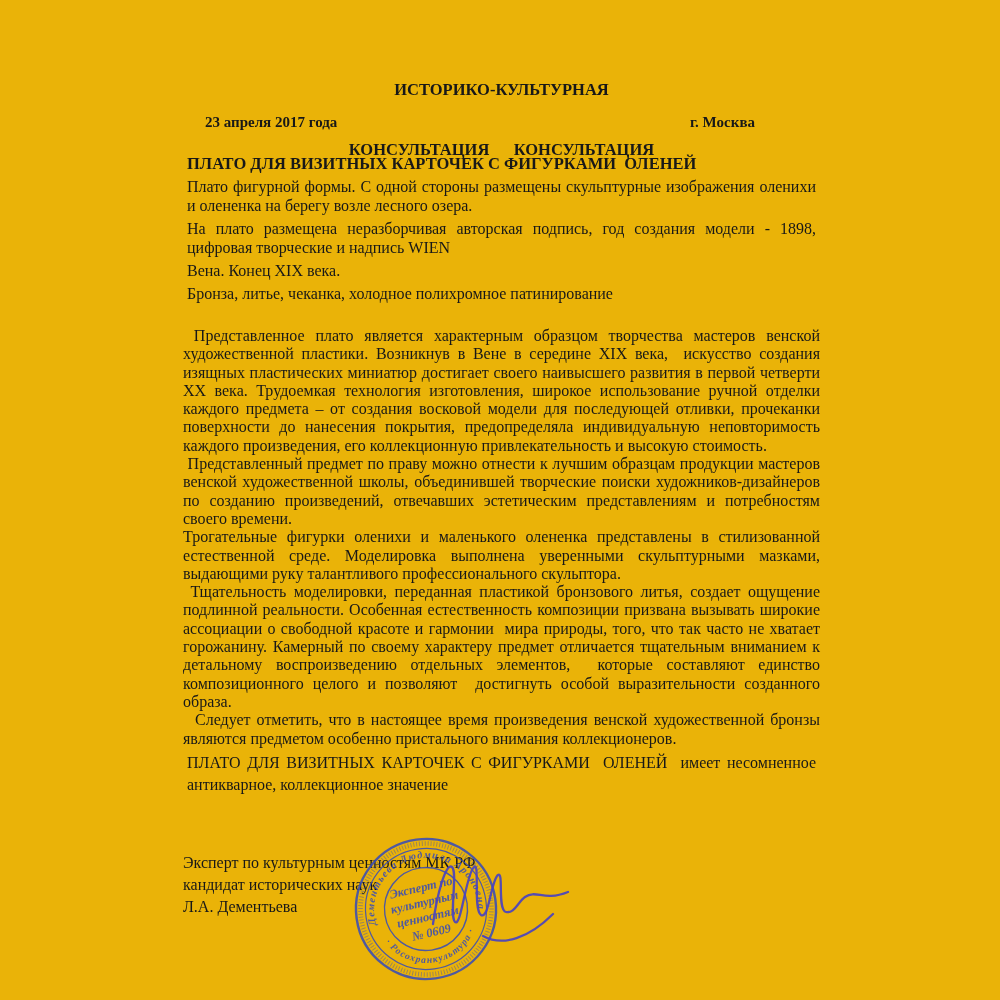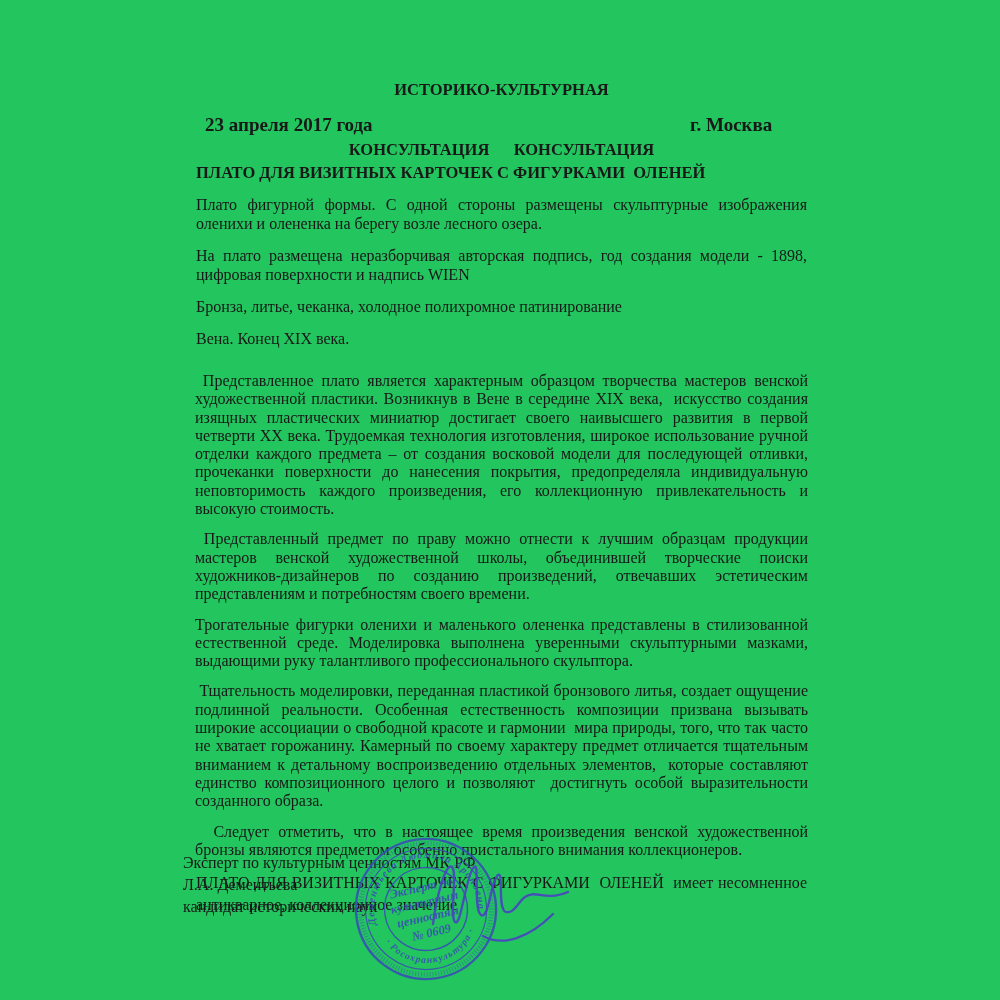--- a/index.html
+++ b/index.html
@@ -2,44 +2,44 @@
 <html lang="ru"><head>
 <meta charset="utf-8">
 <style>
   html,body{margin:0;padding:0;}
   body{
     width:1000px;height:1000px;position:relative;overflow:hidden;
     background:#fdfdfc;
     font-family:"Liberation Serif","DejaVu Serif",serif;
     color:#181818;
   }
-  .page{position:absolute;inset:0;background:#22c55e;}
+  .page{position:absolute;inset:0;background:#eab308;}
 
   .doc-header{
     position:absolute;top:40px;left:183px;width:637px;
     text-align:center;font-weight:bold;font-size:16.5px;line-height:20px;
     white-space:pre-wrap;
   }
   .doc-header .hl2{word-spacing:4px;}
 
   .dateline{position:absolute;top:114px;left:183px;width:637px;height:20px;
-    font-weight:bold;font-size:19px;}
+    font-weight:bold;font-size:15px;}
   .dateline .date{position:absolute;left:22px;top:0;white-space:pre-wrap;}
   .dateline .city{position:absolute;left:507px;top:0;white-space:pre-wrap;}
 
   .content{
     position:absolute;top:150px;left:183px;width:637px;
     font-size:16px;line-height:19px;
   }
-  .content p{margin:13px;white-space:pre-wrap;}
+  .content p{margin:4px;white-space:pre-wrap;}
   .object-title{font-weight:bold;font-size:16.5px;}
   .just{text-align:justify;}
 
   .body-text{margin-top:24px;line-height:18.3px;}
-  .body-text p{margin:12px;text-align:justify;white-space:pre-wrap;}
+  .body-text p{margin:0;text-align:justify;white-space:pre-wrap;}
 
   .conclusion{margin-top:5px;line-height:22px;text-align:justify;white-space:pre-wrap;}
 
   .sig-block{
     position:absolute;top:852px;left:183px;width:420px;
     font-size:16px;line-height:22px;
   }
   .sig-block div{white-space:pre-wrap;}
 
   .stamp-wrap{position:absolute;left:350px;top:830px;width:152px;height:158px;
@@ -58,39 +58,39 @@
   </div>
 
   <div class="dateline">
     <span class="date">23 апреля 2017 года</span>
     <span class="city">г. Москва</span>
   </div>
 
   <div class="content">
     <p class="object-title">ПЛАТО ДЛЯ ВИЗИТНЫХ КАРТОЧЕК С ФИГУРКАМИ  ОЛЕНЕЙ</p>
     <p class="just">Плато фигурной формы. С одной стороны размещены скульптурные изображения оленихи и олененка на берегу возле лесного озера.</p>
-    <p class="just">На плато размещена неразборчивая авторская подпись, год создания модели - 1898, цифровая поверхности и надпись WIEN</p>
+    <p class="just">На плато размещена неразборчивая авторская подпись, год создания модели - 1898, цифровая творческие и надпись WIEN</p>
+    <p>Вена. Конец XIX века.</p>
     <p>Бронза, литье, чеканка, холодное полихромное патинирование</p>
-    <p>Вена. Конец XIX века.</p>
 
     <div class="body-text">
       <p> Представленное плато является характерным образцом творчества мастеров венской художественной пластики. Возникнув в Вене в середине XIX века,  искусство создания изящных пластических миниатюр достигает своего наивысшего развития в первой четверти XX века. Трудоемкая технология изготовления, широкое использование ручной отделки каждого предмета – от создания восковой модели для последующей отливки, прочеканки поверхности до нанесения покрытия, предопределяла индивидуальную неповторимость каждого произведения, его коллекционную привлекательность и высокую стоимость.</p>
       <p> Представленный предмет по праву можно отнести к лучшим образцам продукции мастеров венской художественной школы, объединившей творческие поиски художников-дизайнеров по созданию произведений, отвечавших эстетическим представлениям и потребностям своего времени.</p>
       <p>Трогательные фигурки оленихи и маленького олененка представлены в стилизованной естественной среде. Моделировка выполнена уверенными скульптурными мазками, выдающими руку талантливого профессионального скульптора.</p>
       <p> Тщательность моделировки, переданная пластикой бронзового литья, создает ощущение подлинной реальности. Особенная естественность композиции призвана вызывать широкие ассоциации о свободной красоте и гармонии  мира природы, того, что так часто не хватает горожанину. Камерный по своему характеру предмет отличается тщательным вниманием к детальному воспроизведению отдельных элементов,  которые составляют единство композиционного целого и позволяют  достигнуть особой выразительности созданного образа.</p>
       <p>  Следует отметить, что в настоящее время произведения венской художественной бронзы являются предметом особенно пристального внимания коллекционеров.</p>
     </div>
 
     <p class="conclusion"><span>ПЛАТО ДЛЯ ВИЗИТНЫХ КАРТОЧЕК С ФИГУРКАМИ  ОЛЕНЕЙ</span><span>  имеет несомненное антикварное, коллекционное значение</span></p>
   </div>
 
   <div class="sig-block">
     <div>Эксперт по культурным ценностям МК РФ</div>
+    <div>кандидат исторических наук</div>
     <div>Л.А. Дементьева</div>
-    <div>кандидат исторических наук</div>
   </div>
 
   <div class="stamp-wrap">
     <svg width="152" height="158" viewBox="0 0 152 158">
       <g transform="rotate(-8 76 79)" fill="none" stroke="#3a4db6">
         <circle cx="76" cy="79" r="70" stroke-width="2.4"></circle>
         <circle cx="76" cy="79" r="65.5" stroke-width="4.6" stroke-dasharray="1 1.9" opacity="0.5"></circle>
         <circle cx="76" cy="79" r="60.5" stroke-width="1.2"></circle>
         <circle cx="76" cy="79" r="41.5" stroke-width="1.4"></circle>
 

